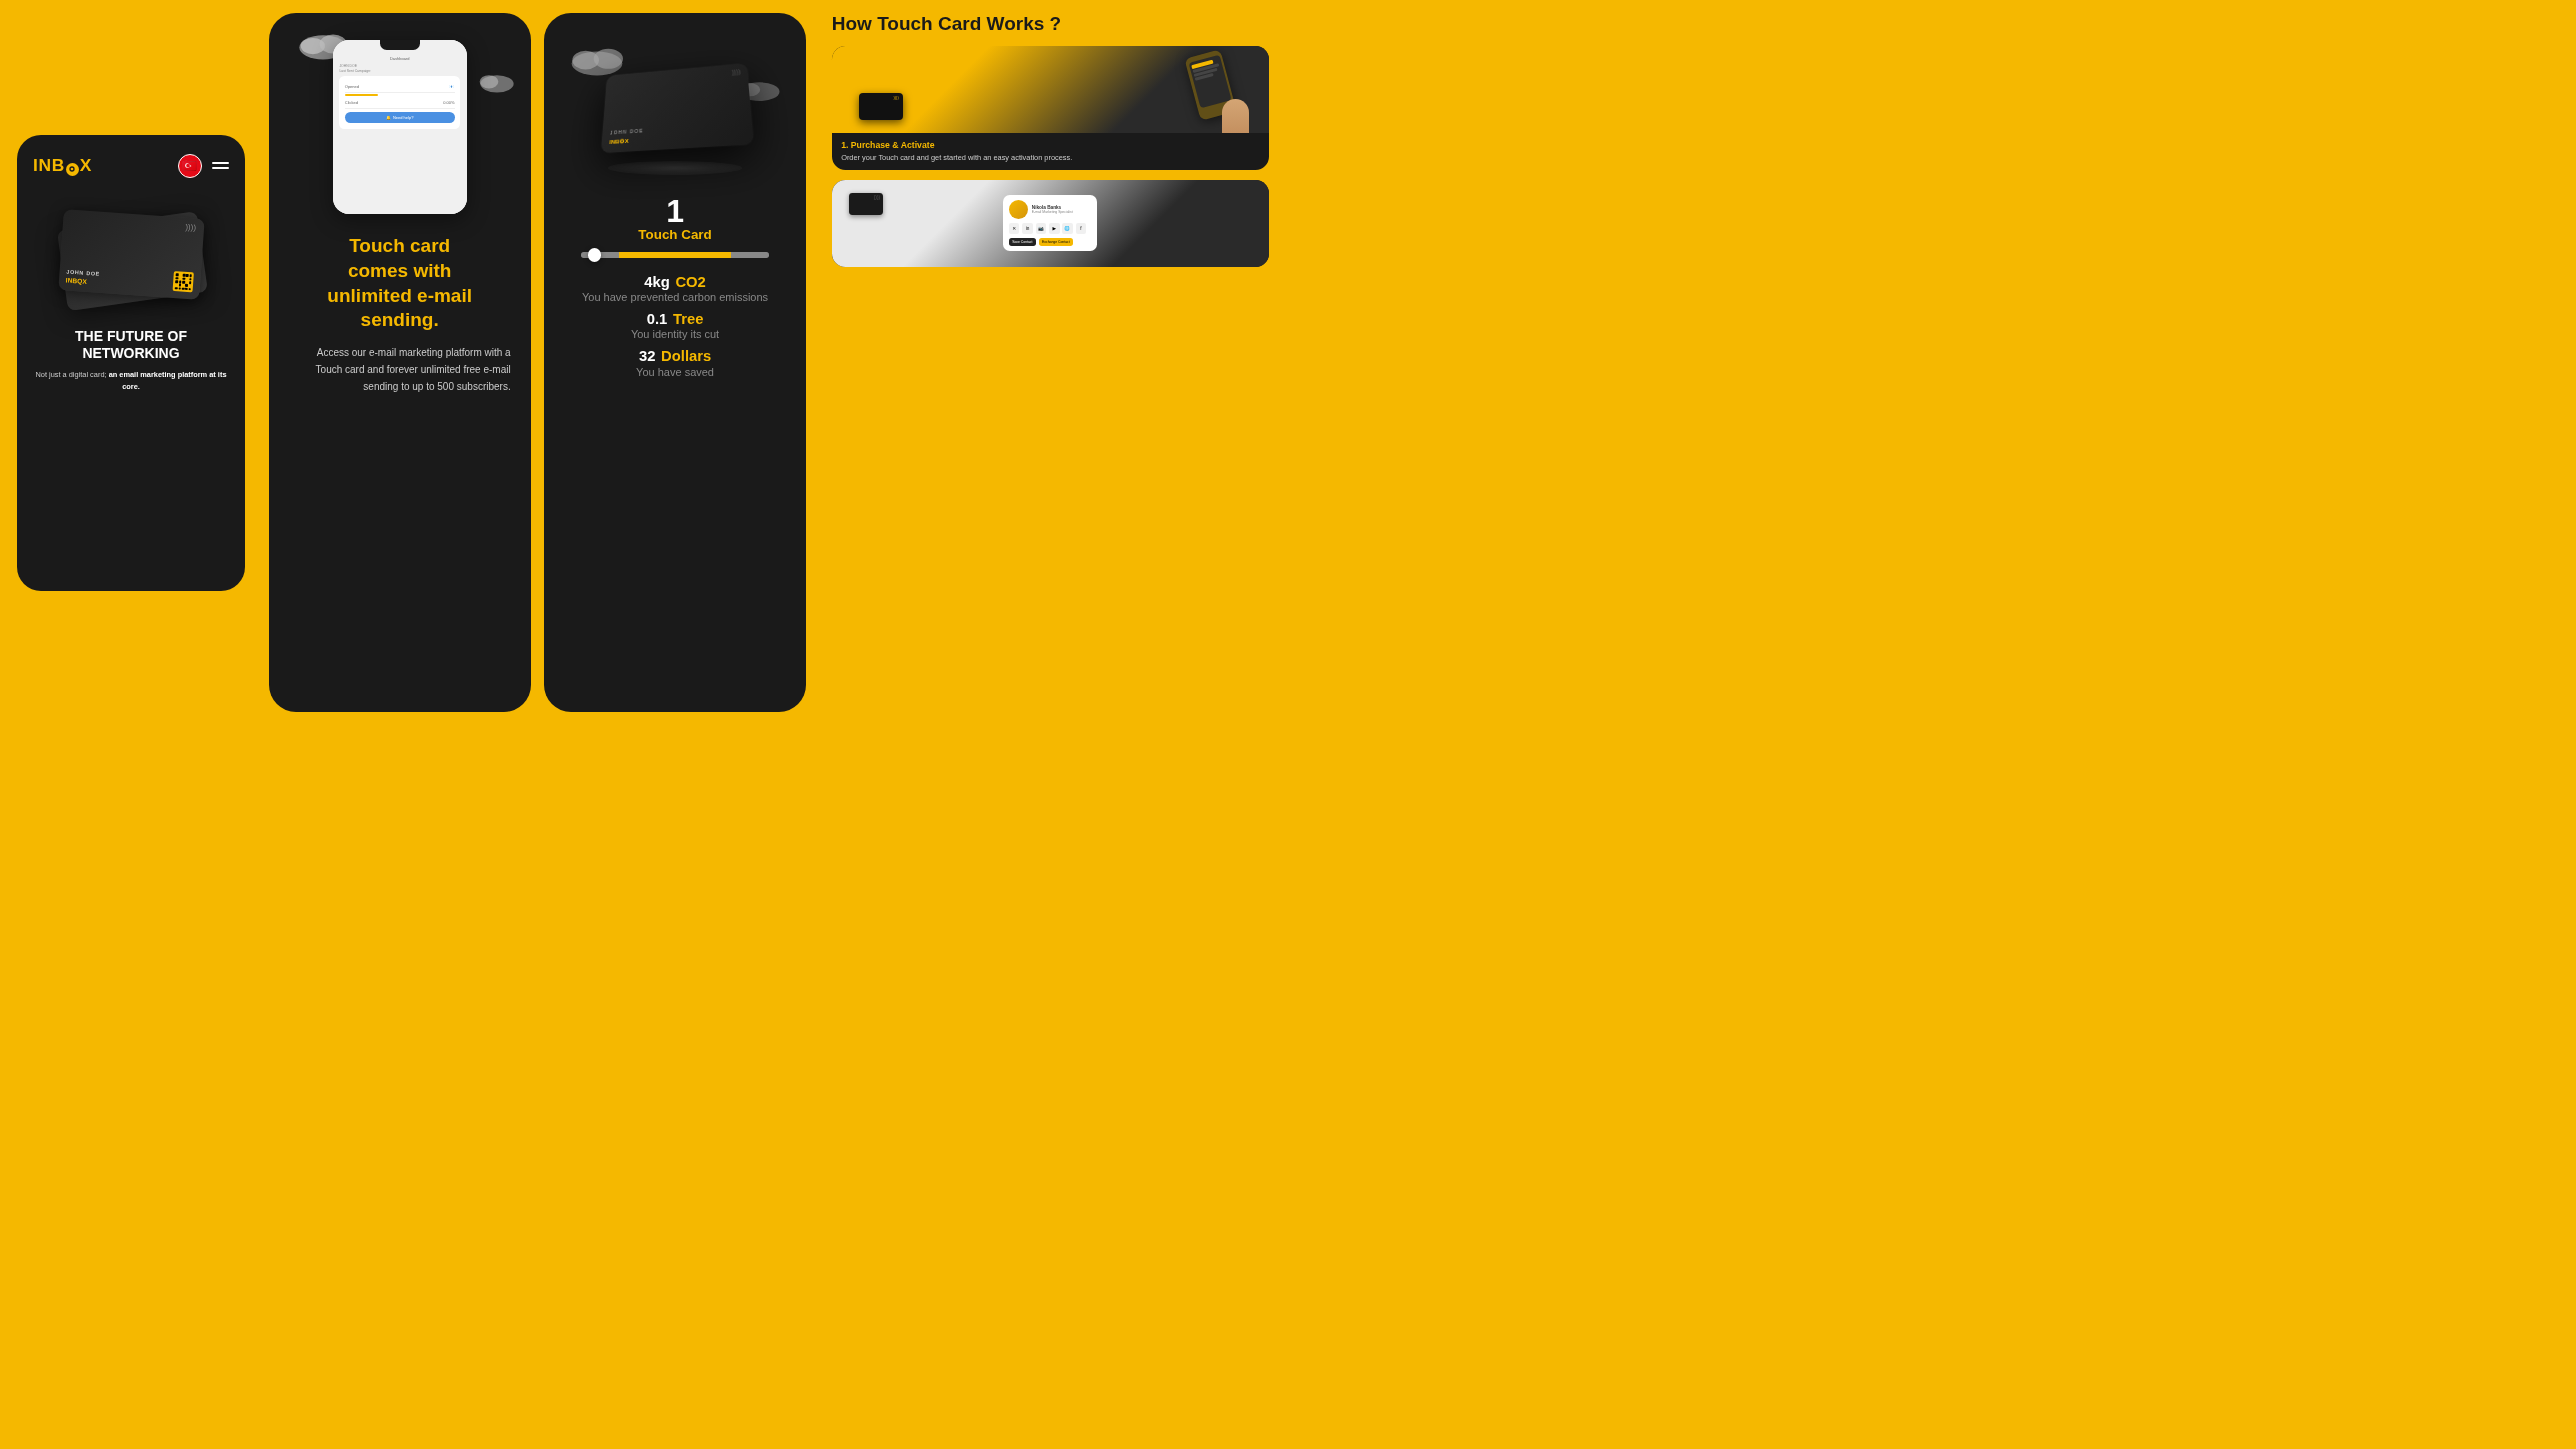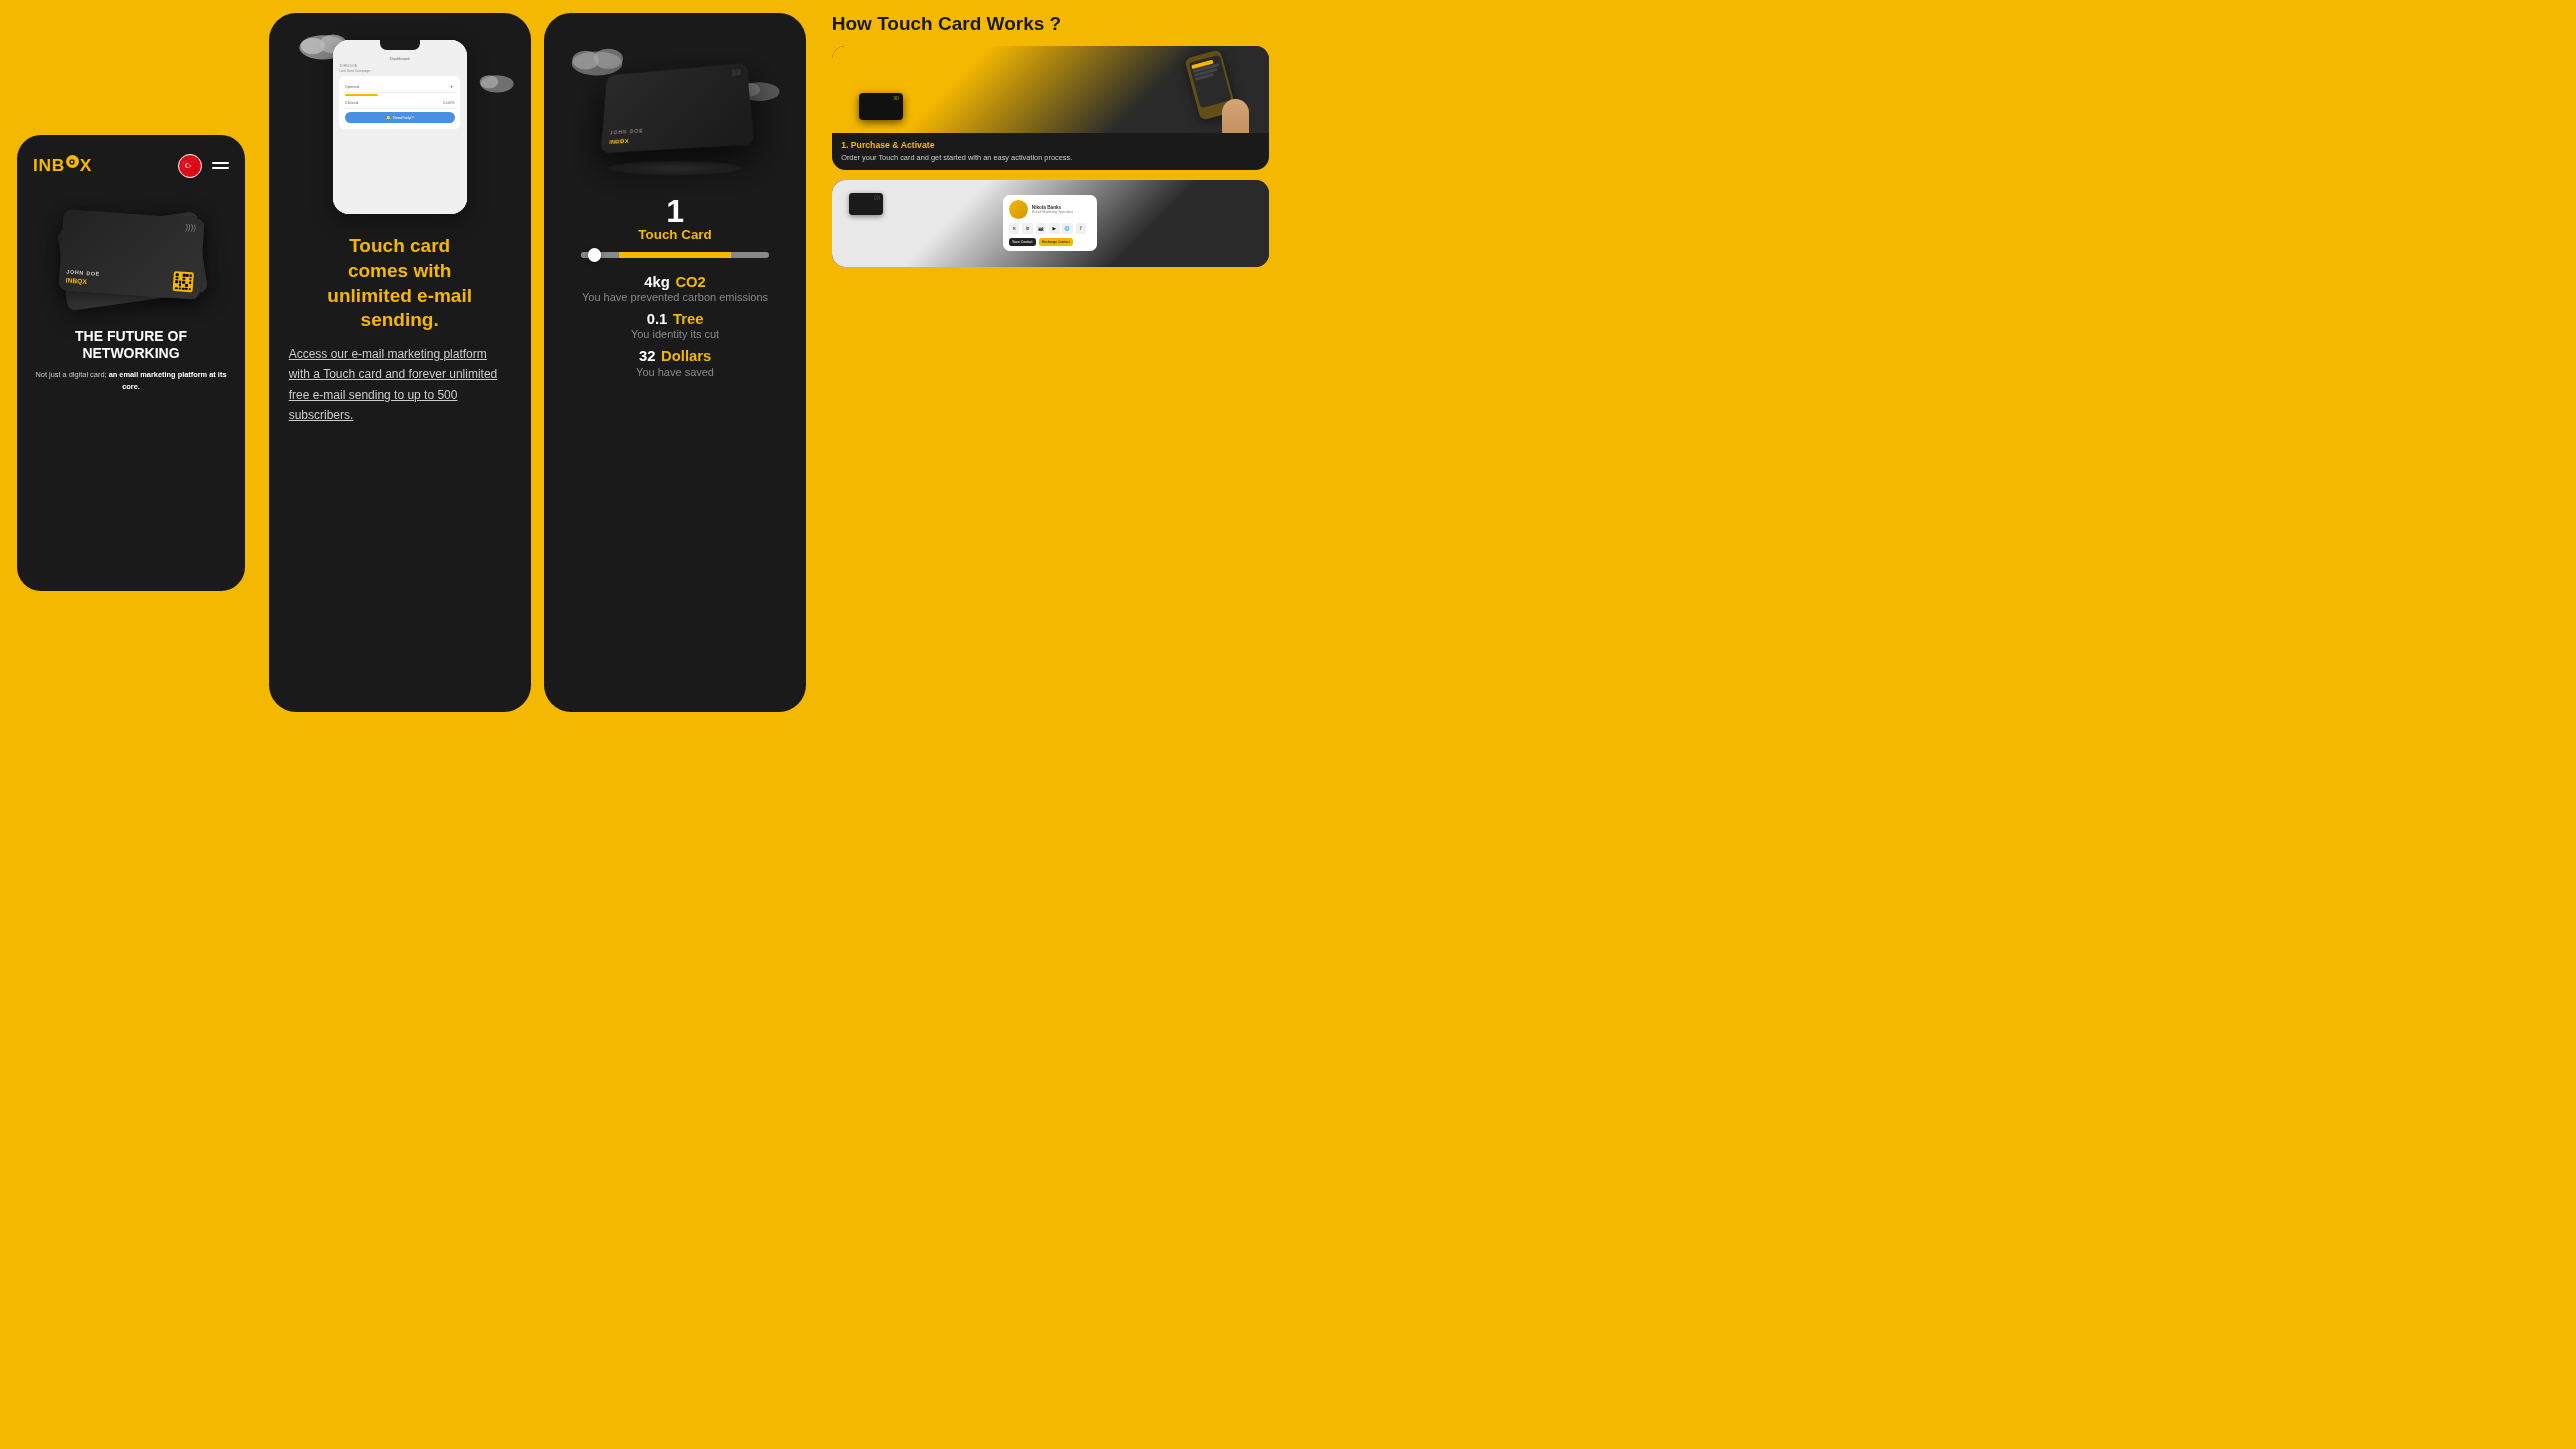--- a/index.html
+++ b/index.html
@@ -220,24 +220,23 @@
     .panel2-title {
       color: #F5B800;
       font-size: 19px;
       font-weight: 900;
       text-align: center;
       line-height: 1.3;
       margin-bottom: 10.7px;
     }
     .panel2-subtitle {
       color: #ccc;
-      font-size: 12px;
-      text-align: left;
+      font-size: 10px;
+      text-align: right;
       line-height: 1.7;
-      text-decoration: underline;
     }
 
     
     .panel-3 {
       width: 262px;
       background: #1a1a1a;
       border-radius: 27px;
       margin: 13.4px 6.7px;
       display: flex;
       flex-direction: column;
@@ -455,21 +454,21 @@
       padding: 2px 3.4px;
       font-size: 3.4px;
     }
   </style>
 </head>
 <body>
 
 <div class="panel-1">
   <div class="phone-card-1">
     <div class="phone-header-1">
-      <div style="display:flex;align-items:flex-start;">
+      <div style="display:flex;align-items:flex-end;">
         <span style="font-size:17.4px;font-weight:900;color:#F5B800;letter-spacing:0.7px;">INB</span>
         <span style="display:inline-flex;align-items:center;justify-content:center;width:13.4px;height:13.4px;background:#F5B800;border-radius:50%;margin:0 0.7px;">
           <svg width="8" height="8" viewBox="0 0 12 12">
               <circle cx="6" cy="6" r="4" fill="#1a1a1a"></circle>
               <circle cx="6" cy="6" r="2" fill="#F5B800"></circle>
             </svg>
         </span>
         <span style="font-size:17.4px;font-weight:900;color:#F5B800;">X</span>
       </div>
       <div style="display:flex;align-items:center;gap:9.4px;">

